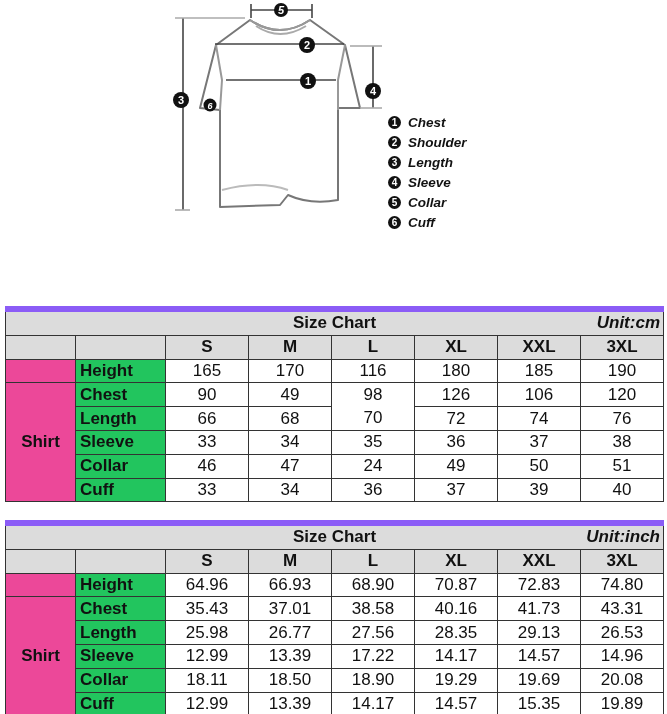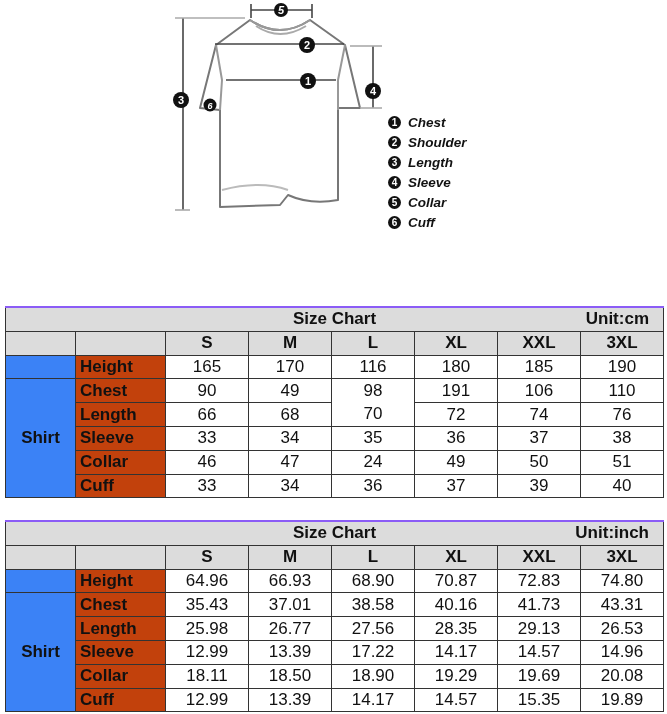--- a/index.html
+++ b/index.html
@@ -13,26 +13,26 @@
                    font-style: italic; font-size: 13.5px; }
     .legend-num { width: 13px; height: 13px; border-radius: 50%; background: #111; color: #fff;
                   font-size: 10px; font-style: normal; display: inline-flex; align-items: center;
                   justify-content: center; margin-right: 7px; flex: none; }
 
     
     .size-table { position: absolute; left: 5px; border-collapse: collapse; table-layout: fixed; }
     .size-table td { border: 1px solid #333; height: 22.8px; padding: 0; font-size: 17px;
                      text-align: center; vertical-align: middle; white-space: nowrap; }
     .size-table .title-row td { background: #dcdcdc; font-weight: bold; position: relative;
-                                border-top: 2px solid #8b5cf6; }
+                                border-top: 6px solid #8b5cf6; }
     .title-text { display: inline-block; }
-    .unit-text { position: absolute; right: 14px; top: 50%; transform: translateY(-50%); }
+    .unit-text { position: absolute; right: 3px; top: 50%; transform: translateY(-50%); font-style: italic; }
     .size-table .head td { background: #dcdcdc; font-weight: bold; }
-    .size-table td.rowlabel { background: #c2410c; font-weight: bold; text-align: left; padding-left: 4px; }
-    .size-table td.group { background: #3b82f6; font-weight: bold; }
+    .size-table td.rowlabel { background: #22c55e; font-weight: bold; text-align: left; padding-left: 4px; }
+    .size-table td.group { background: #ec4899; font-weight: bold; }
     .size-table td.val { background: #fff; }
     .size-table td.merged-top { border-bottom: none; }
     .size-table td.merged-bottom { border-top: none; }
     #table-cm { top: 306px; }
     #table-inch { top: 520px; }
   </style>
 </head>
 <body>
 
 <div class="diagram">
@@ -145,23 +145,23 @@
     <td class="val">180</td>
     <td class="val">185</td>
     <td class="val">190</td>
   </tr>
   <tr>
     <td class="group" rowspan="5">Shirt</td>
     <td class="rowlabel">Chest</td>
     <td class="val">90</td>
     <td class="val">49</td>
     <td class="val merged-top">98</td>
-    <td class="val">191</td>
+    <td class="val">126</td>
     <td class="val">106</td>
-    <td class="val">110</td>
+    <td class="val">120</td>
   </tr>
   <tr>
     <td class="rowlabel">Length</td>
     <td class="val">66</td>
     <td class="val">68</td>
     <td class="val merged-bottom">70</td>
     <td class="val">72</td>
     <td class="val">74</td>
     <td class="val">76</td>
   </tr>

